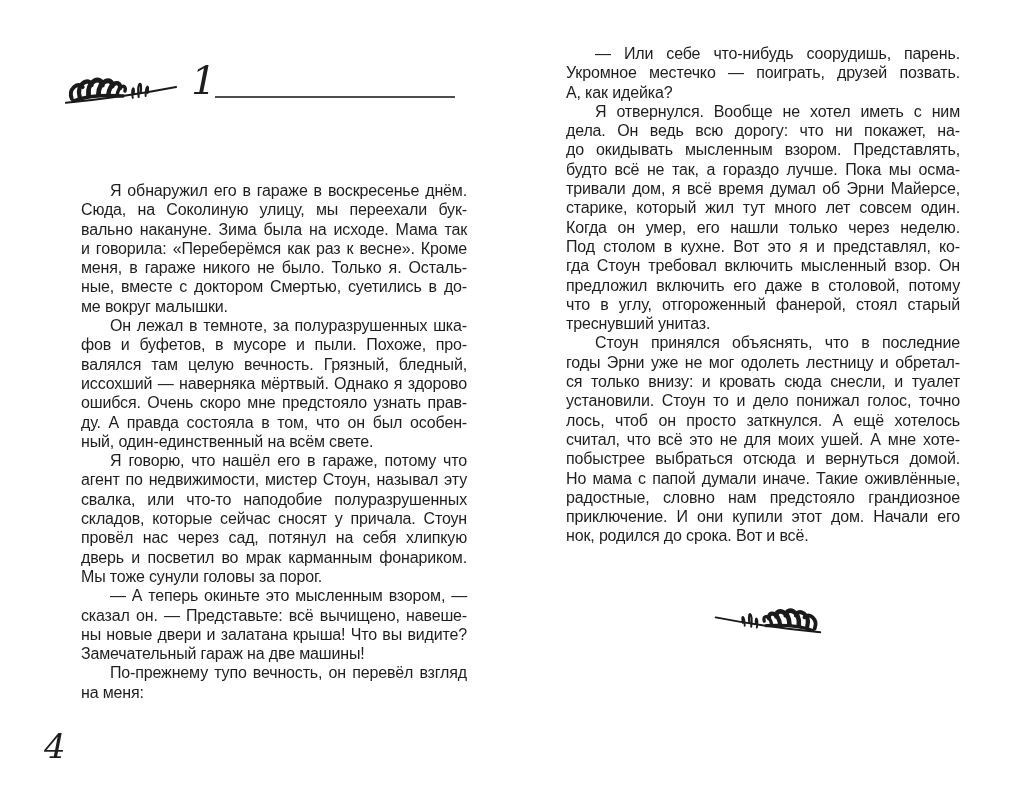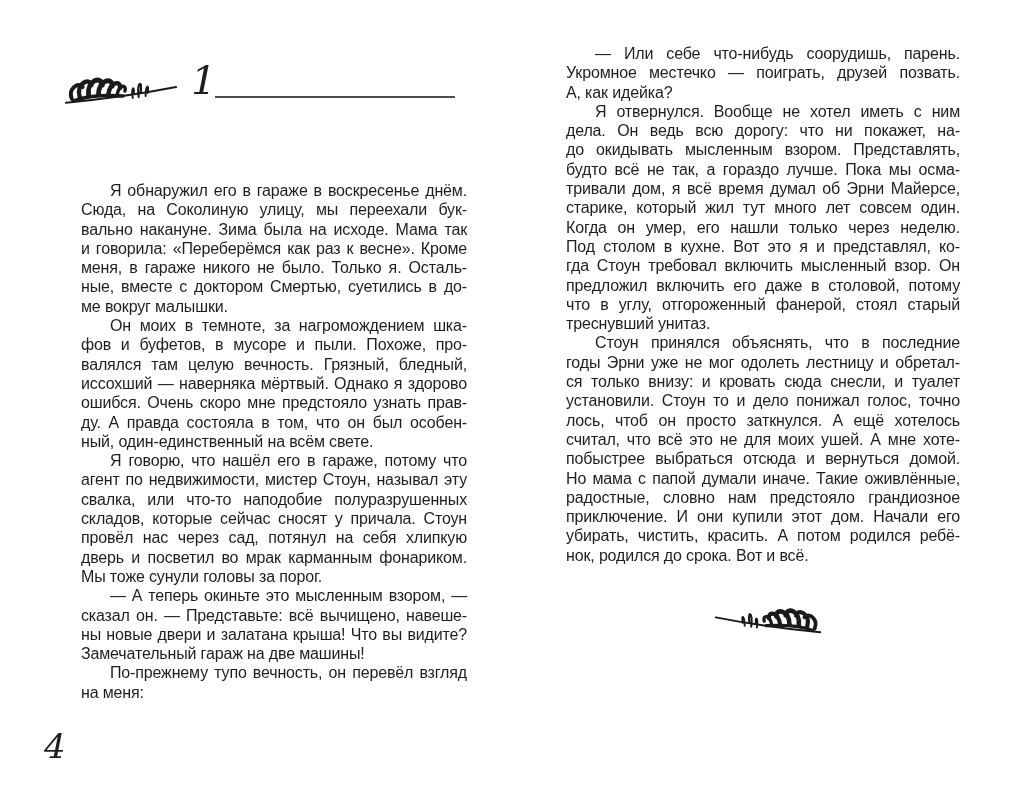--- a/index.html
+++ b/index.html
@@ -93,21 +93,21 @@
         <div>
           <div class="line first">Я обнаружил его в гараже в воскресенье днём.</div>
           <div class="line">Сюда, на Соколиную улицу, мы переехали бук-</div>
           <div class="line">вально накануне. Зима была на исходе. Мама так</div>
           <div class="line">и говорила: «Переберёмся как раз к весне». Кроме</div>
           <div class="line">меня, в гараже никого не было. Только я. Осталь-</div>
           <div class="line">ные, вместе с доктором Смертью, суетились в до-</div>
           <div class="line last">ме вокруг малышки.</div>
         </div>
         <div>
-          <div class="line first">Он моих в темноте, за нагромождением шка-</div>
+          <div class="line first">Он лежал в темноте, за полуразрушенных шка-</div>
           <div class="line">фов и буфетов, в мусоре и пыли. Похоже, про-</div>
           <div class="line">валялся там целую вечность. Грязный, бледный,</div>
           <div class="line">иссохший — наверняка мёртвый. Однако я здорово</div>
           <div class="line">ошибся. Очень скоро мне предстояло узнать прав-</div>
           <div class="line">ду. А правда состояла в том, что он был особен-</div>
           <div class="line last">ный, один-единственный на всём свете.</div>
         </div>
         <div>
           <div class="line first">Я говорю, что нашёл его в гараже, потому что</div>
           <div class="line">агент по недвижимости, мистер Стоун, называл эту</div>
@@ -158,21 +158,20 @@
           <div class="line first">Стоун принялся объяснять, что в последние</div>
           <div class="line">годы Эрни уже не мог одолеть лестницу и обретал-</div>
           <div class="line">ся только внизу: и кровать сюда снесли, и туалет</div>
           <div class="line">установили. Стоун то и дело понижал голос, точно</div>
           <div class="line">лось, чтоб он просто заткнулся. А ещё хотелось</div>
           <div class="line">считал, что всё это не для моих ушей. А мне хоте-</div>
           <div class="line">побыстрее выбраться отсюда и вернуться домой.</div>
           <div class="line">Но мама с папой думали иначе. Такие оживлённые,</div>
           <div class="line">радостные, словно нам предстояло грандиозное</div>
           <div class="line">приключение. И они купили этот дом. Начали его</div>
-          <div class="line">убирать, чистить, красить. А потом родился ребё-</div>
           <div class="line last">нок, родился до срока. Вот и всё.</div>
         </div>
       </div>
 
     <div class="ornament bottom-right">
       <svg viewBox="0 0 120 40" fill="none" stroke="#1a1a1a" stroke-linecap="round">
         <path d="M4,31 C35,28 70,24 116,15" stroke-width="2"></path>
         <path d="M12,29 C25,24 45,23 62,24" stroke-width="3.5"></path>
         <path d="M10,27 C6,17 16,9 21,15" stroke-width="4"></path>
         <path d="M18,25 C14,11 28,5 30,13" stroke-width="4.5"></path>

